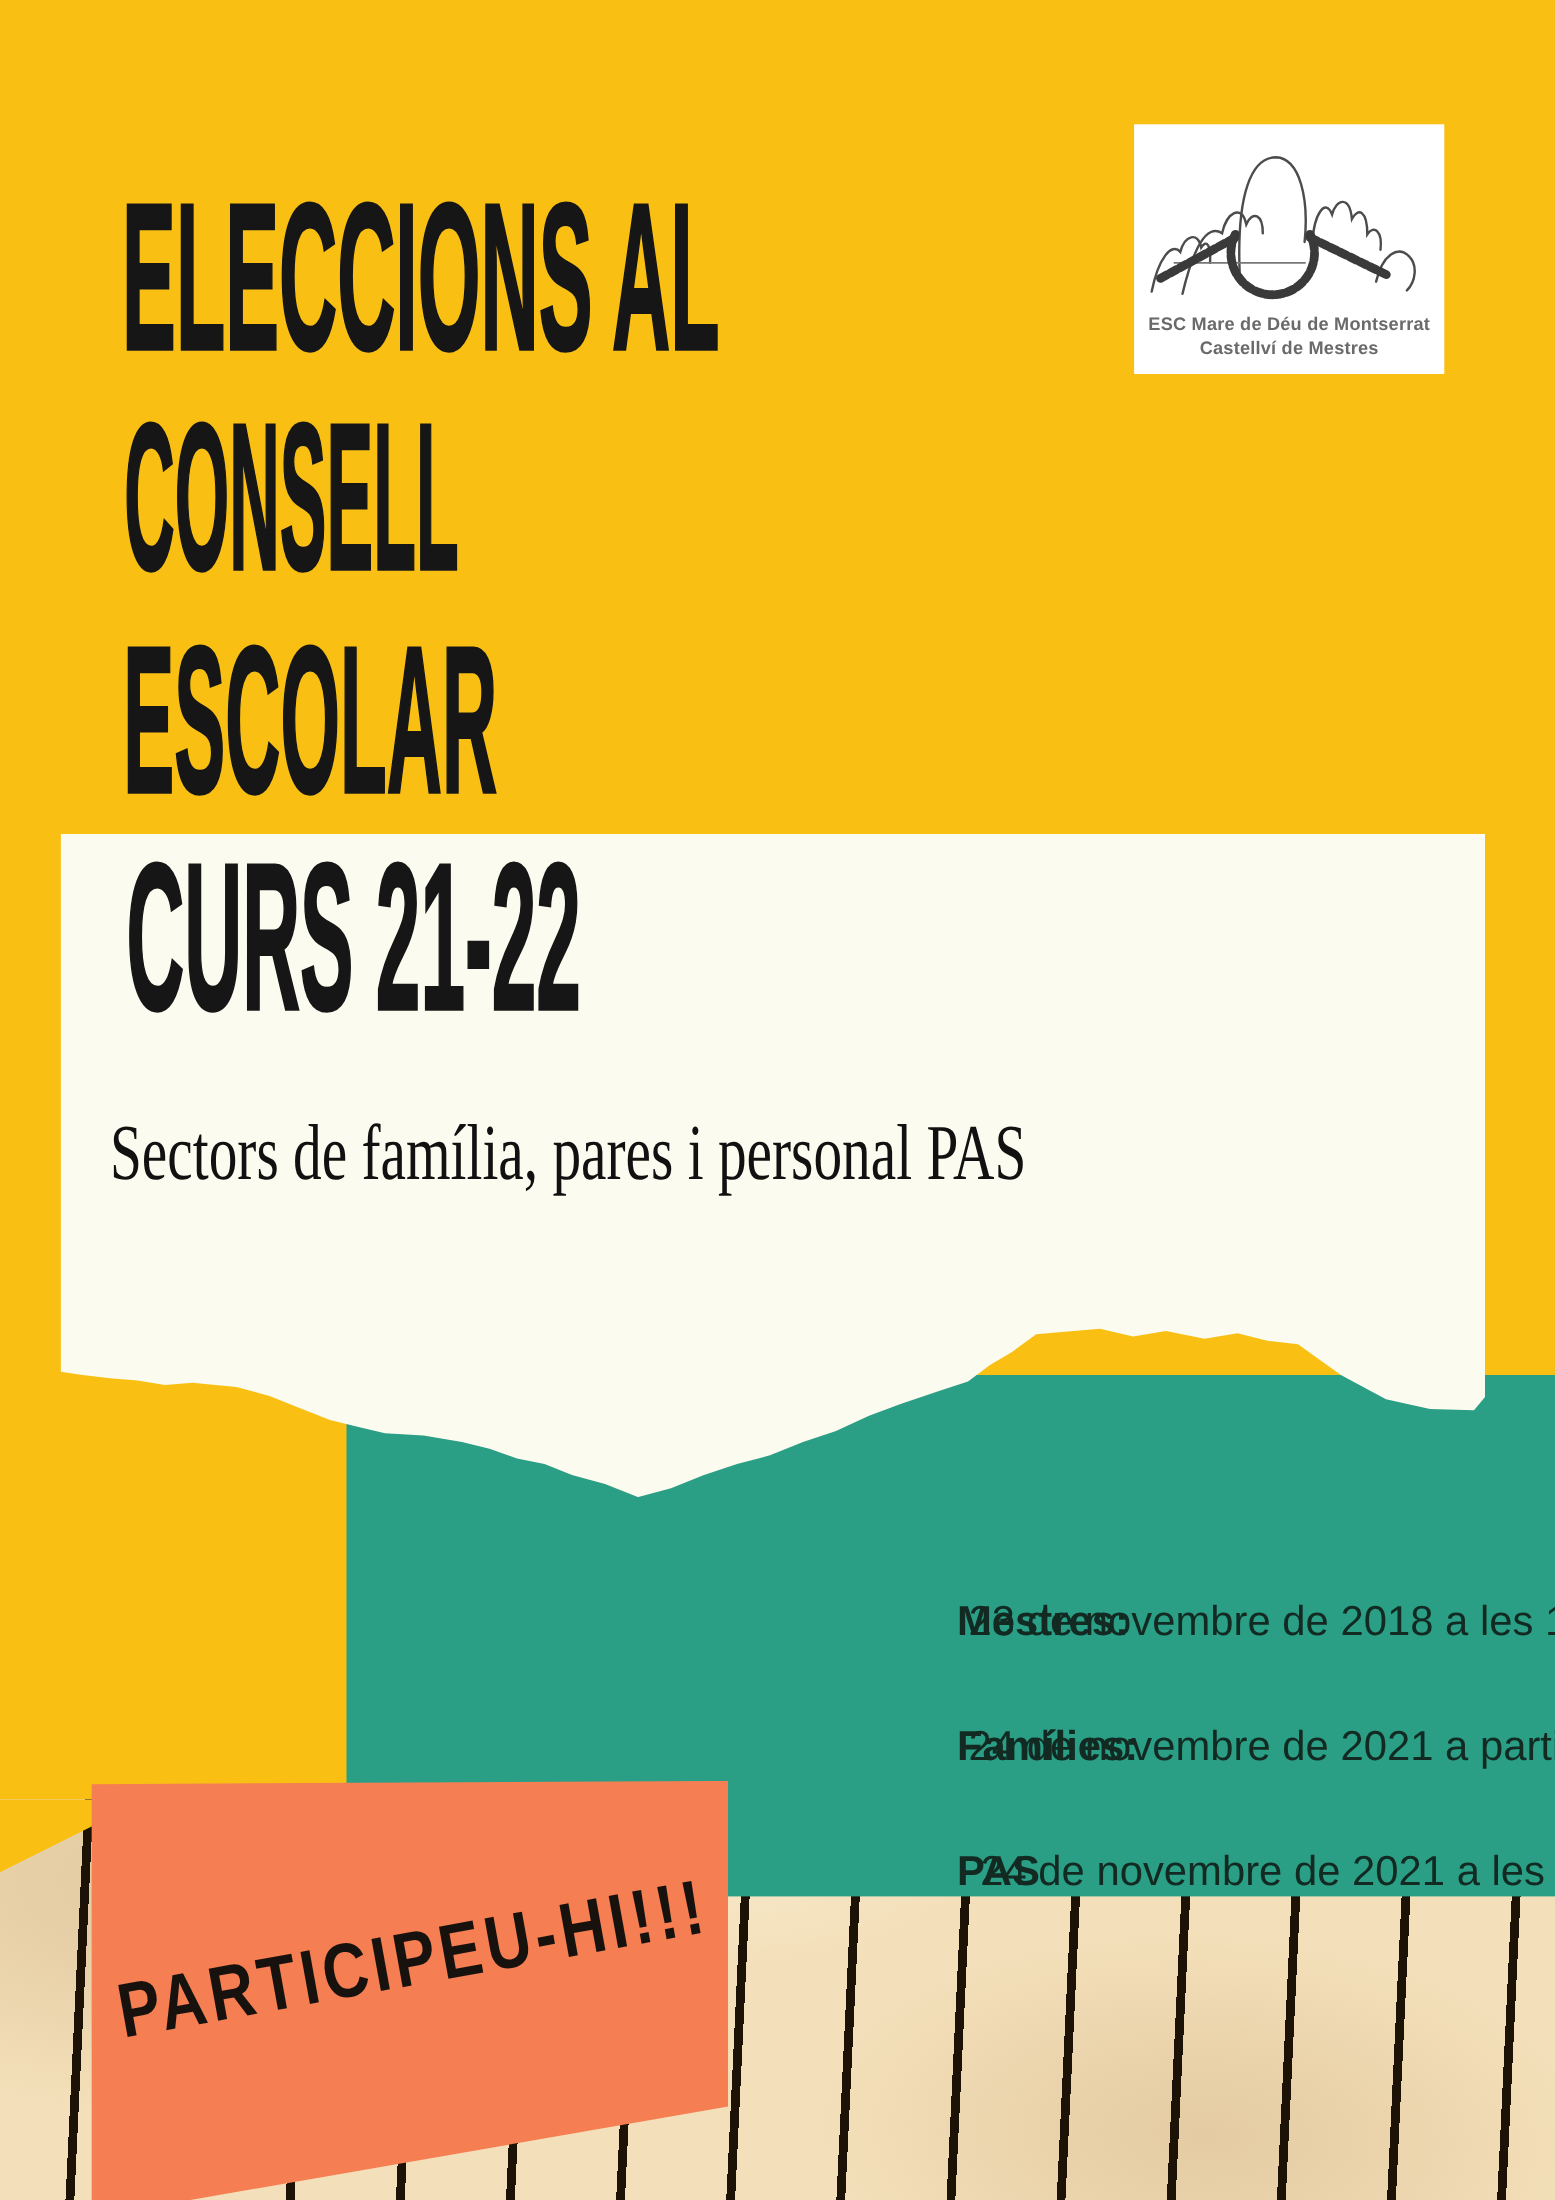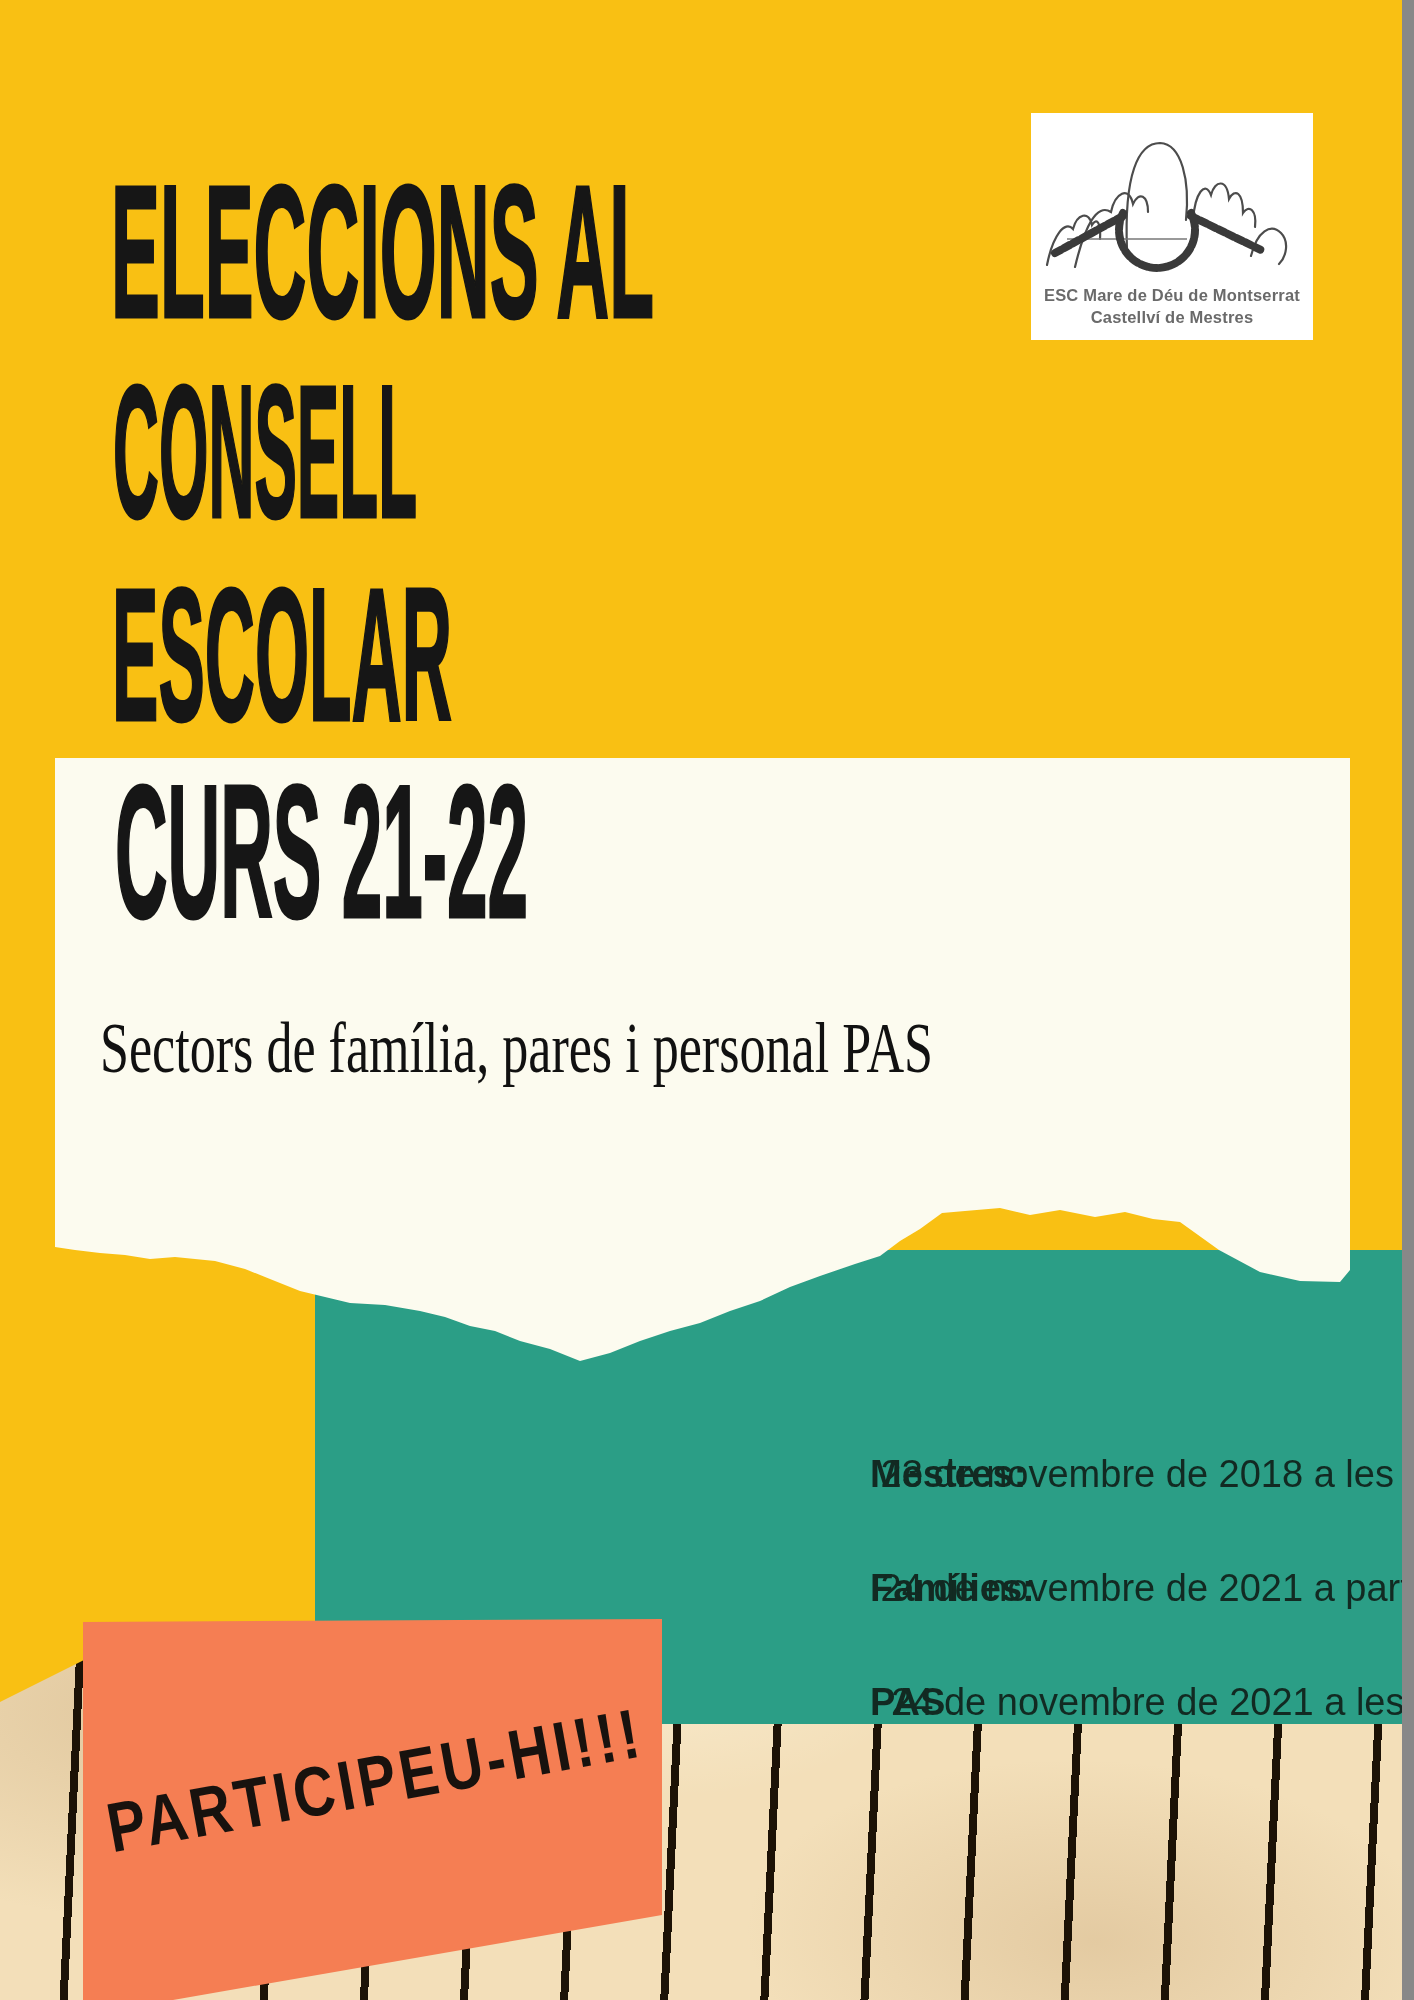--- a/index.html
+++ b/index.html
@@ -2,20 +2,21 @@
 <html style="--yellow: #F9C013; --cream: #FCFBEF; --teal: #2B9E86; --orange: #F57E53; --beige: #F3DFB9; --grid_line: #1C1206; --ink: #161616; --schedule_ink: #122A22;"><head>
 <meta charset="utf-8">
 <style>
   html,body{margin:0;padding:0;background:#888;}
   .poster{
     position:relative;
     width:1402px;height:2000px;
     background:var(--yellow,#F9C013);
     overflow:hidden;
     font-family:"Liberation Sans","DejaVu Sans",sans-serif;
+    padding-left:12px;
   }
   .poster *{position:absolute;box-sizing:border-box;}
 
   
   .floor{
     left:0;top:1636px;width:1414px;height:364px;
     overflow:hidden;
   }
   .floor-grid{
     left:-80px;top:-80px;width:1574px;height:524px;

